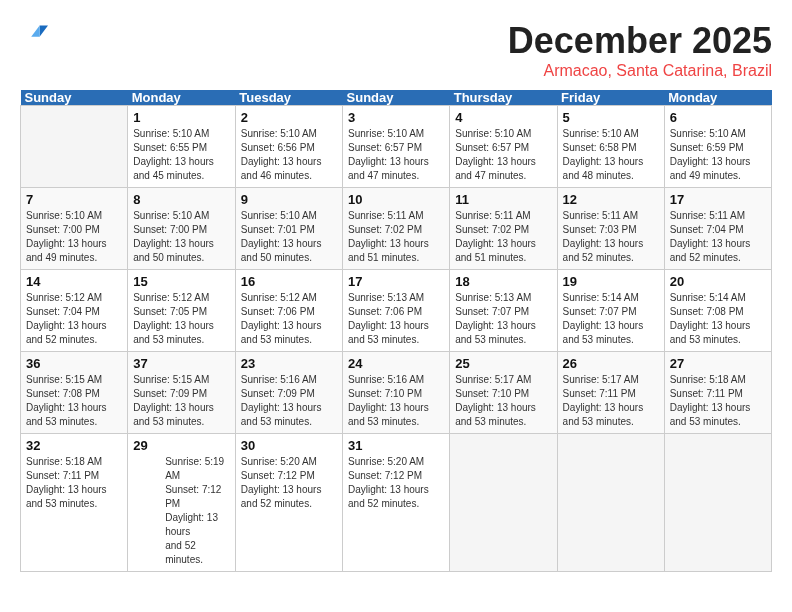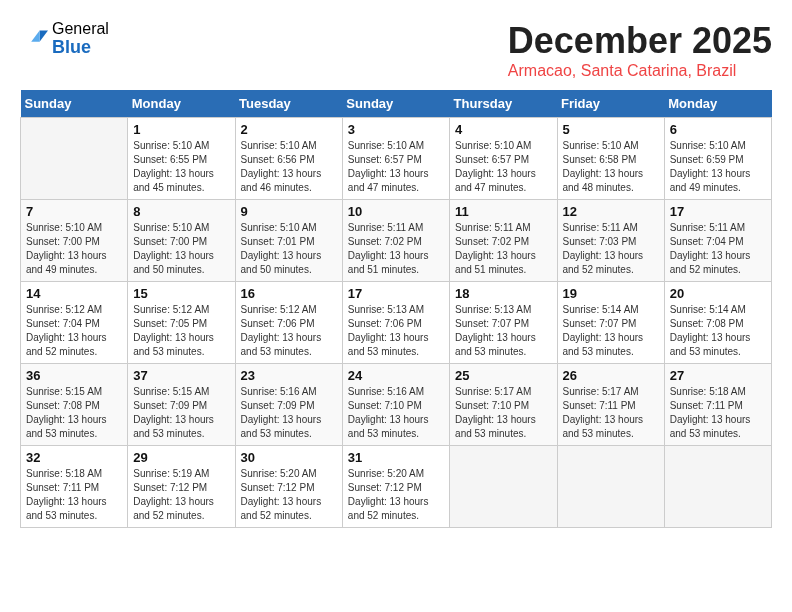--- a/index.html
+++ b/index.html
@@ -29,40 +29,40 @@
     .logo-blue {
       font-size: 18px;
       font-weight: bold;
       color: #1a6bbf;
     }
     .logo-icon {
       width: 28px;
       height: 28px;
     }
     .title-section {
-      text-align: left;
+      text-align: right;
     }
     .month-title {
       font-size: 36px;
       font-weight: bold;
       color: #222;
     }
     .subtitle {
       font-size: 16px;
       color: #ef4444;
     }
     table {
       width: 100%;
       border-collapse: collapse;
       font-size: 11px;
     }
     thead tr th {
       background-color: #2a6db5;
       color: #fff;
-      padding: 6px 4px;
+      padding: 0 4px;
       text-align: left;
       font-size: 13px;
       font-weight: bold;
     }
     tbody tr td {
       border: 1px solid #ccc;
       vertical-align: top;
       padding: 4px 5px;
       width: 108px;
       min-height: 80px;
@@ -88,24 +88,20 @@
   </style>
 </head>
 <body>
 
 <div class="header-section">
   <div class="logo">
     <svg class="logo-icon" viewBox="0 0 40 40">
       <polygon points="28,8 40,8 28,24" fill="#1a6bbf"></polygon>
       <polygon points="28,8 28,24 16,24" fill="#5aabee"></polygon>
     </svg>
-    <div class="logo-text">
-      <span>General</span>
-      <span class="logo-blue">Blue</span>
-    </div>
   </div>
   <div class="title-section">
     <div class="month-title">December 2025</div>
     <div class="subtitle">Armacao, Santa Catarina, Brazil</div>
   </div>
 </div>
 
 <table>
   <thead>
     <tr>
@@ -320,21 +316,21 @@
       <tr>
         <td>
           <div class="day-number">32</div>
           <div class="day-info" style="white-space: pre-line;">Sunrise: 5:18 AM
 Sunset: 7:11 PM
 Daylight: 13 hours
 and 53 minutes.</div>
         </td>
         <td>
           <div class="day-number">29</div>
-          <div class="day-info" style="white-space: pre-line;">Sunrise: 5:19 AM
+          <div class="day-info" style="white-space: pre-line; margin-left: 32px;">Sunrise: 5:19 AM
 Sunset: 7:12 PM
 Daylight: 13 hours
 and 52 minutes.</div>
         </td>
         <td>
           <div class="day-number">30</div>
           <div class="day-info" style="white-space: pre-line;">Sunrise: 5:20 AM
 Sunset: 7:12 PM
 Daylight: 13 hours
 and 52 minutes.</div>

